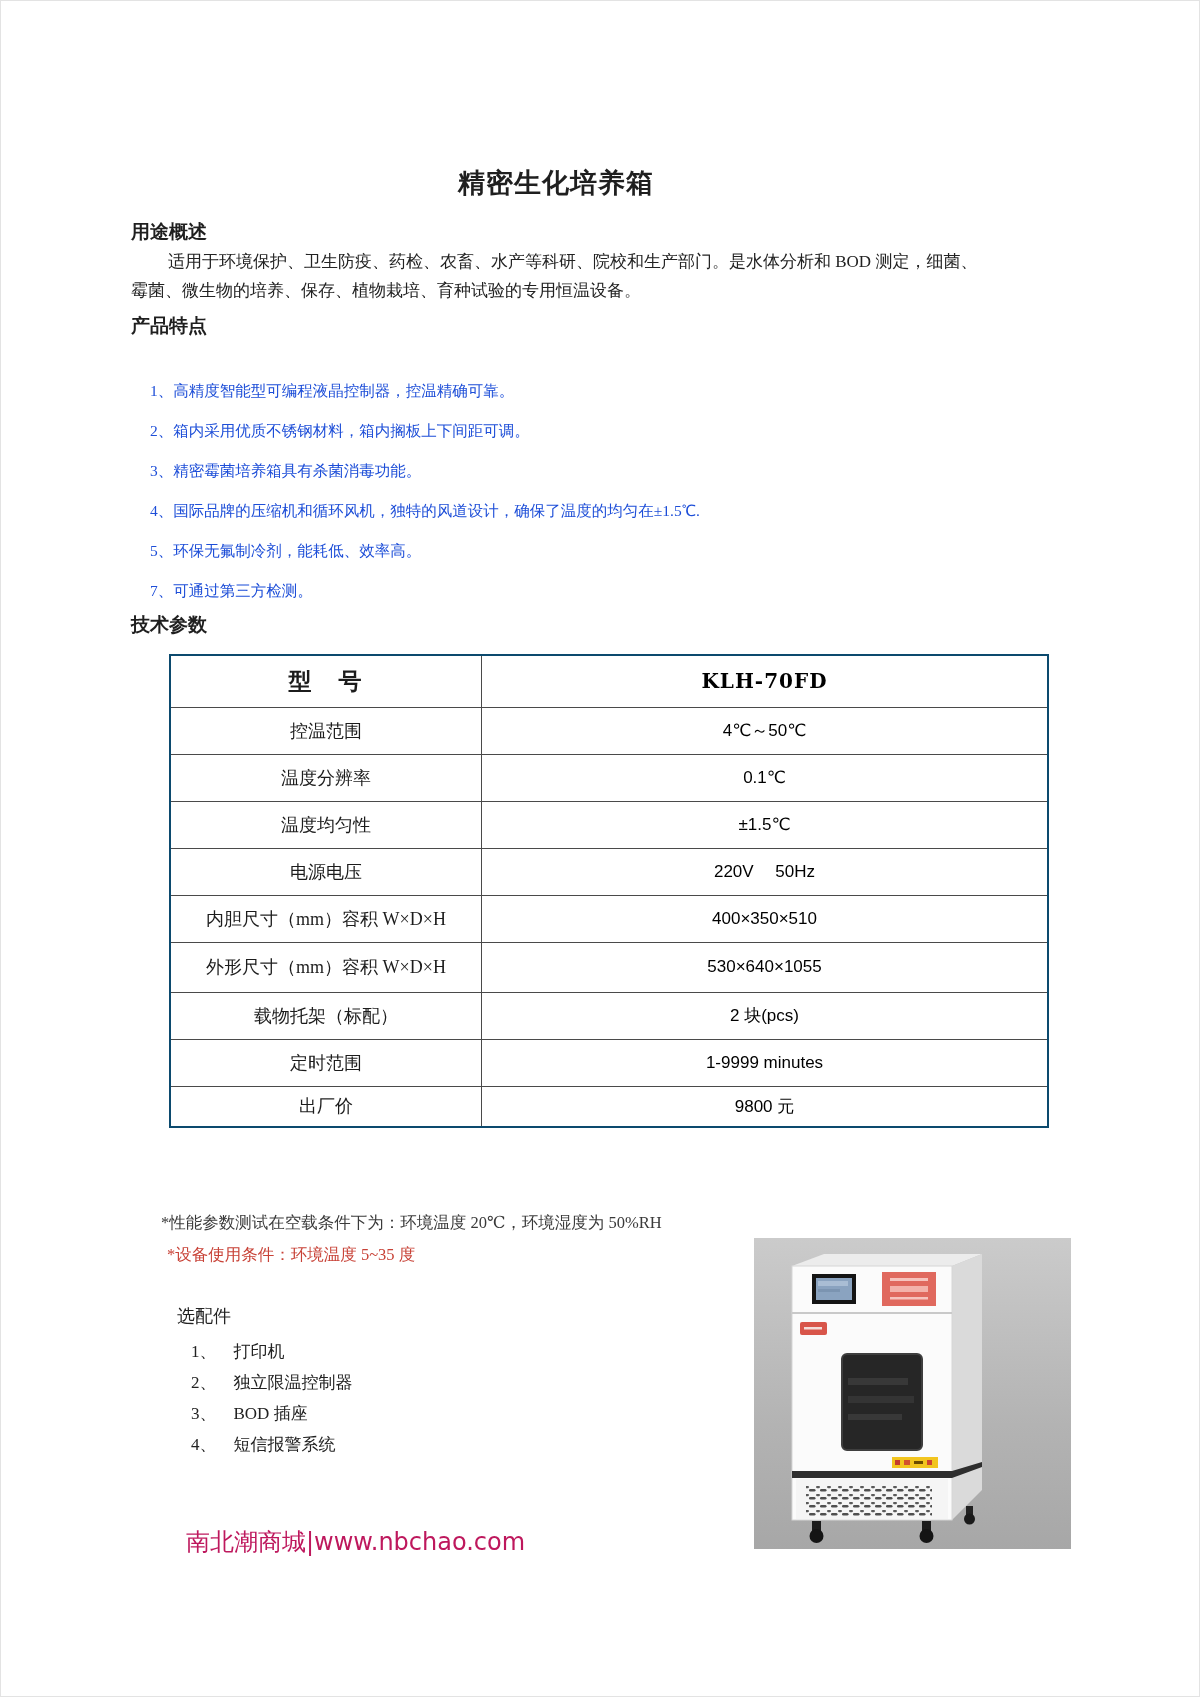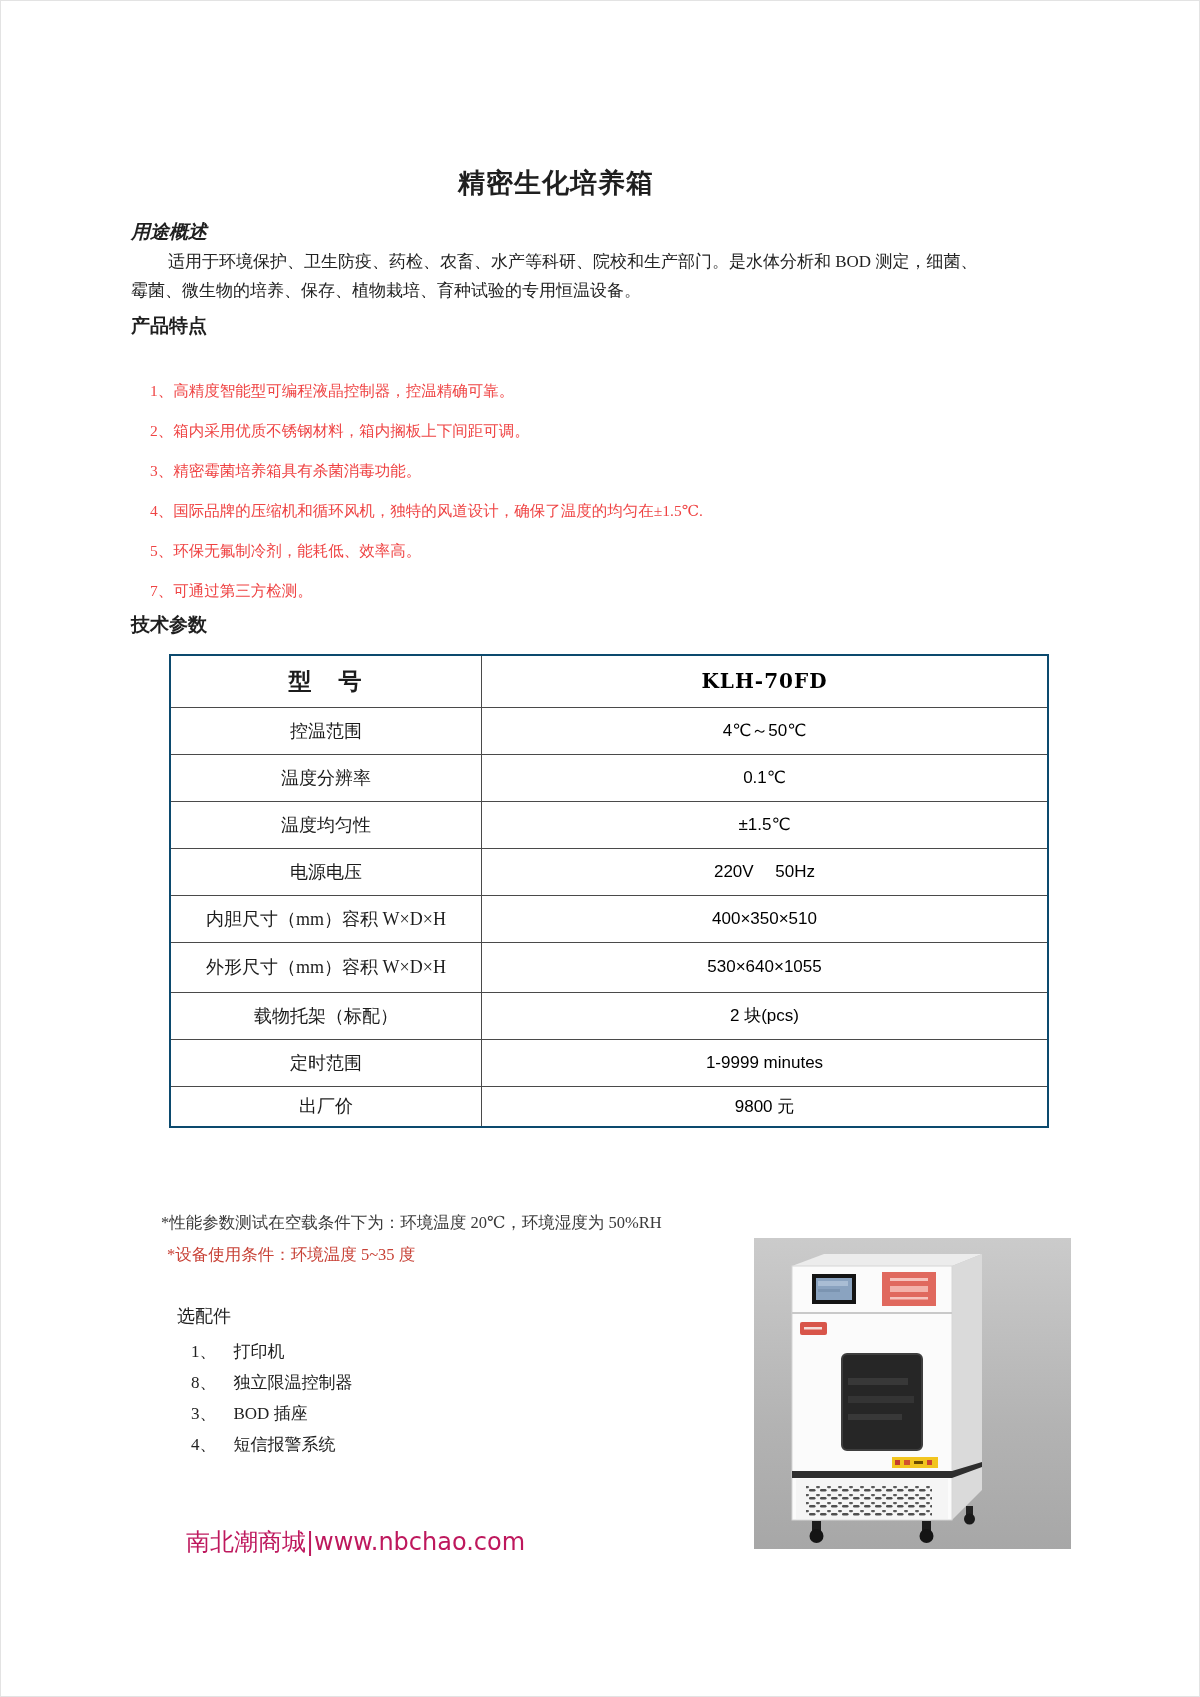--- a/index.html
+++ b/index.html
@@ -18,28 +18,28 @@
     text-align:center;
     font-size:27px;font-weight:bold;
     font-family:"DejaVu Sans","Liberation Sans",sans-serif;
     letter-spacing:1px;
   }
   .section-heading{
     position:absolute;left:130px;
     font-size:19px;font-weight:bold;
     font-family:"DejaVu Sans","Liberation Sans",sans-serif;
   }
-  #usage-heading{top:218px;font-style:italic;}
+  #usage-heading{top:218px;}
   #features-heading{top:312px;}
   #specs-heading{top:611px;}
   .usage-line{position:absolute;font-size:17px;line-height:23px;color:#222;}
   #usage-line1{left:167px;top:249px;}
   #usage-line2{left:130px;top:278px;}
   .features-list{position:absolute;left:149px;top:377px;width:900px;}
-  .feature-item{font-size:15.5px;line-height:26px;margin-bottom:14px;color:#ef4444;}
+  .feature-item{font-size:15.5px;line-height:26px;margin-bottom:14px;color:#1d4ed8;font-family:Liberation Serif, serif;}
   .spec-table{
     position:absolute;left:168px;top:653px;width:880px;
     border-collapse:collapse;table-layout:fixed;
     border:2px solid #0c4a6e;
   }
   .spec-table td{border:1px solid #4a4a4a;text-align:center;vertical-align:middle;padding:0;}
   .spec-table td.label{width:310px;font-size:18px;color:#1c1c1c;}
   .spec-table td.value{font-size:17px;font-family:"Liberation Sans","DejaVu Sans",sans-serif;color:#000000;}
   .spec-table tr{height:47px;}
   .spec-table tr:nth-child(1){height:52px;}
@@ -130,21 +130,21 @@
         </tr>
       </tbody>
   </table>
 
   <div class="note-black">*性能参数测试在空载条件下为：环境温度 20℃，环境湿度为 50%RH</div>
   <div class="note-red" style="color: rgb(200, 66, 55);">*设备使用条件：环境温度 5~35 度</div>
 
   <div class="options-heading">选配件</div>
   <div class="options-list">
       <div class="option-item">1、　打印机</div>
-      <div class="option-item">8、　独立限温控制器</div>
+      <div class="option-item">2、　独立限温控制器</div>
       <div class="option-item">3、　BOD 插座</div>
       <div class="option-item">4、　短信报警系统</div>
     </div>
 
   <svg class="product-photo" viewBox="0 0 317 311" xmlns="http://www.w3.org/2000/svg">
     <defs>
       <linearGradient id="bgGrad" x1="0" y1="0" x2="0" y2="1">
         <stop offset="0" stop-color="#cbcbcb"></stop>
         <stop offset="0.6" stop-color="#b3b3b3"></stop>
         <stop offset="1" stop-color="#a7a7a7"></stop>

